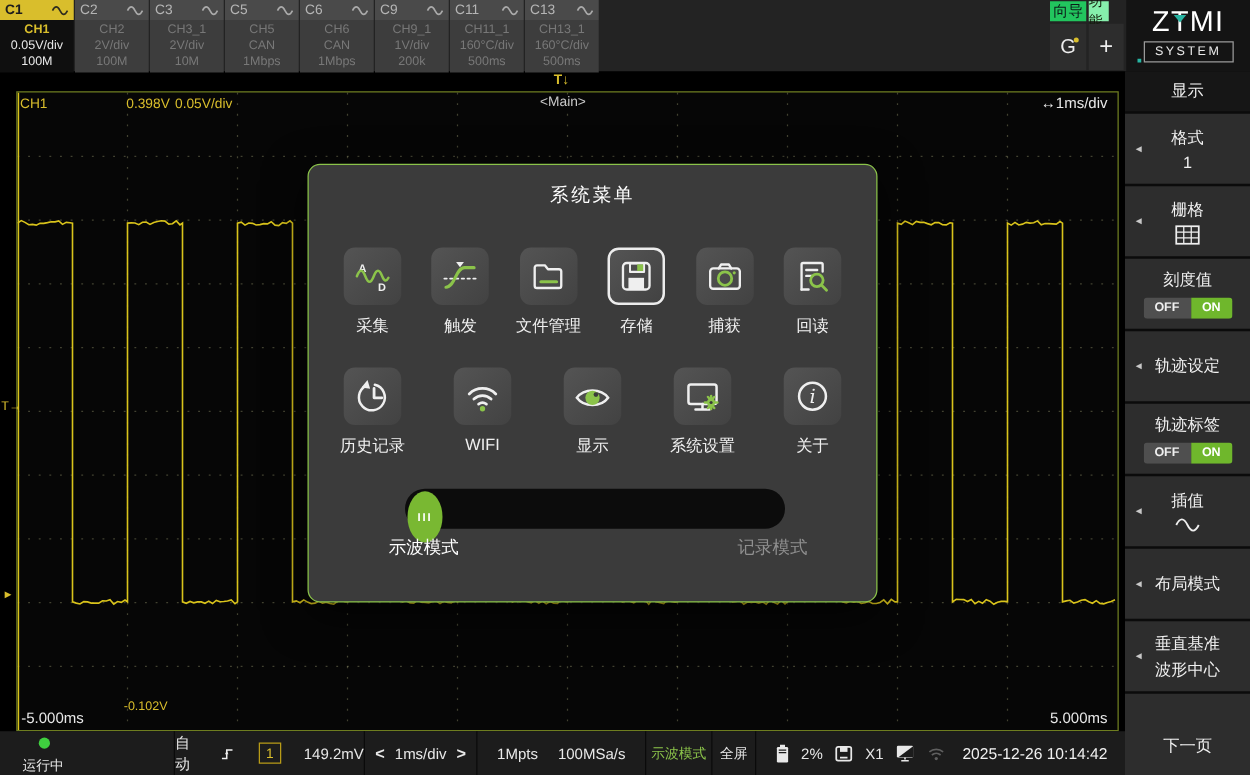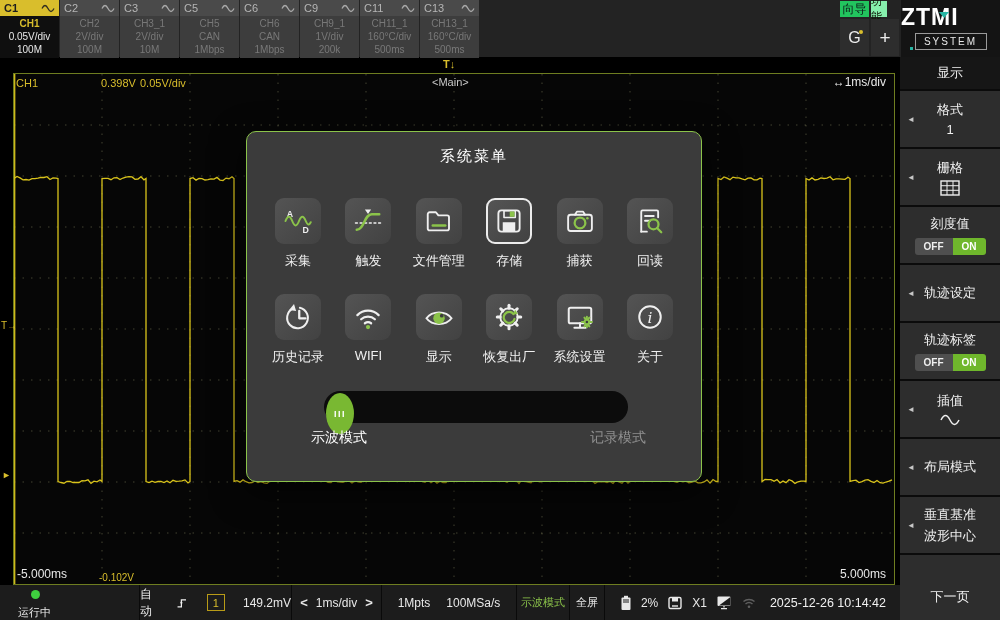--- a/index.html
+++ b/index.html
@@ -18,21 +18,21 @@
   .tab.active .ch-name{color:#d9be2c;font-weight:bold;}
   .ch-name{display:block;}
   .tab-sine{flex:0 0 auto;opacity:.9;}
   .tb-btn{position:absolute;display:flex;align-items:center;justify-content:center;box-sizing:border-box;}
   #btn-wizard{left:840px;top:1px;width:29px;height:16px;background:#22c55e;color:#0c1c1a;font-size:12px;}
   #btn-func{left:871px;top:1px;width:16px;height:16px;background:#86efac;color:#101a08;font-size:11px;}
   #btn-g{left:840px;top:19px;width:29px;height:37px;background:#2d2d2d;color:#ededed;font-size:16px;}
   #btn-g::after{content:'';position:absolute;width:4px;height:4px;border-radius:50%;background:#d9be2c;top:11px;right:6px;}
   #btn-plus{left:871px;top:19px;width:28px;height:37px;background:#2d2d2d;color:#ededed;font-size:19px;font-weight:300;}
   .logo-block{position:absolute;left:901px;top:0;width:99px;height:57px;background:#141414;}
-  .logo-text{margin-top:4px;color:#fff;font-size:23px;font-weight:bold;letter-spacing:1px;}
+  .logo-text{margin-top:4px;text-align:center;color:#fff;font-size:23px;font-weight:normal;letter-spacing:1px;}
   .logo-tri{position:absolute;left:38px;top:12px;width:0;height:0;border-left:5px solid transparent;
             border-right:5px solid transparent;border-top:6px solid #27b5a3;}
   .logo-sys{margin:2px auto 0;width:70px;height:15px;border:1px solid #9a9a9a;color:#e8e8e8;font-size:10px;
             letter-spacing:2px;text-align:center;line-height:15px;position:relative;}
   .logo-sys::before{content:'';position:absolute;left:-6px;bottom:-1px;width:3px;height:3px;background:#27b5a3;}
   
   .plot{position:absolute;left:13px;top:73px;width:882px;height:512px;background:#060606;
         border:1px solid #6e7d20;box-sizing:border-box;z-index:1;}
   .grid{stroke:rgba(205,205,150,.30);stroke-width:1;stroke-dasharray:1.5 7;}
   .ovl{position:absolute;z-index:2;white-space:nowrap;}
@@ -204,21 +204,21 @@
 
   <span class="ovl yel" style="left:443px;top:58px;font-size:11px;font-weight:bold;">T↓</span>
   <span class="ovl gry" style="left:432px;top:76px;font-size:11px;">&lt;Main&gt;</span>
   <span class="ovl yel" style="left:16px;top:77px;font-size:11px;">CH1</span>
   <span class="ovl yel" style="left:101px;top:77px;font-size:11px;">0.398V</span>
   <span class="ovl yel" style="left:140px;top:77px;font-size:11px;">0.05V/div</span>
   <span class="ovl wht" style="left:790px;top:75px;width:96px;text-align:right;font-size:12px;">↔1ms/div</span>
   <span class="ovl yel" style="left:1px;top:320px;font-size:10px;">T→</span>
   <span class="ovl yel" style="left:2px;top:470px;font-size:9px;">►</span>
   <span class="ovl wht" style="left:17px;top:567px;font-size:12px;">-5.000ms</span>
-  <span class="ovl yel" style="left:99px;top:572px;font-size:10px;">-0.102V</span>
+  <span class="ovl yel" style="left:99px;top:560px;font-size:10px;">-0.102V</span>
   <span class="ovl wht" style="left:796px;top:567px;width:90px;text-align:right;font-size:12px;">5.000ms</span>
 
   <div class="dialog">
     <div class="dlg-title">系统菜单</div>
 
     <div class="icon-row row1">
       <div class="dlg-item">
         <div class="tile">
           <svg width="30" height="30" viewBox="0 0 24 24" fill="none" stroke-linecap="round" stroke-linejoin="round">
             <text x="3" y="9" font-size="7" fill="#efefef" font-weight="bold" stroke="none">A</text>
@@ -306,40 +306,20 @@
       </div>
       <div class="dlg-item">
         <div class="tile">
           <svg width="30" height="30" viewBox="0 0 24 24" fill="none">
             <path d="M2 13 C6.5 6.8 17.5 6.8 22 13 C17.5 19.2 6.5 19.2 2 13 Z" stroke="#efefef" stroke-width="1.6"></path>
             <circle cx="12" cy="13" r="4.6" fill="#8bc34a" stroke="none"></circle>
             <circle cx="14.2" cy="10.9" r="1.5" fill="#3b3b3b" stroke="none"></circle>
           </svg>
           </div>
         <div class="dlg-label">显示</div>
-      </div>
-      <div class="dlg-item">
-        <div class="tile">
-          <svg width="30" height="30" viewBox="0 0 24 24" fill="none" stroke-linecap="round">
-            <circle cx="12" cy="12" r="7" stroke="#efefef" stroke-width="1.5"></circle>
-            <g stroke="#efefef" stroke-width="2.4">
-              <line x1="21.4" y1="12" x2="19" y2="12"></line>
-                <line x1="18.6" y1="18.6" x2="16.9" y2="16.9"></line>
-              <line x1="12" y1="21.4" x2="12" y2="19"></line>
-                <line x1="5.4" y1="18.6" x2="7.1" y2="16.9"></line>
-              <line x1="2.6" y1="12" x2="5" y2="12"></line>
-                <line x1="5.4" y1="5.4" x2="7.1" y2="7.1"></line>
-              <line x1="12" y1="2.6" x2="12" y2="5"></line>
-                <line x1="18.6" y1="5.4" x2="16.9" y2="7.1"></line>
-            </g>
-            <path d="M15.6 9.6 A4.4 4.4 0 1 0 16.4 13.6" stroke="#8bc34a" stroke-width="1.8"></path>
-            <path d="M14.9 9.9 L19.1 9.5 L17 6.1 Z" fill="#8bc34a" stroke="none"></path>
-          </svg>
-          </div>
-        <div class="dlg-label">恢复出厂</div>
       </div>
       <div class="dlg-item">
         <div class="tile">
           <svg width="30" height="30" viewBox="0 0 24 24" fill="none" stroke-linecap="round">
             <rect x="3" y="4.5" width="18" height="12.5" rx="1.5" stroke="#efefef" stroke-width="1.6"></rect>
             <path d="M12 17 v3.2 M7.5 20.5 h9" stroke="#efefef" stroke-width="1.6"></path>
             <g stroke="#8bc34a" stroke-width="1.6">
               <line x1="21.5" y1="16" x2="20" y2="16"></line>
                 <line x1="19.5" y1="19.5" x2="18.5" y2="18.4"></line>
               <line x1="17.5" y1="20.2" x2="17.5" y2="18.7"></line>

